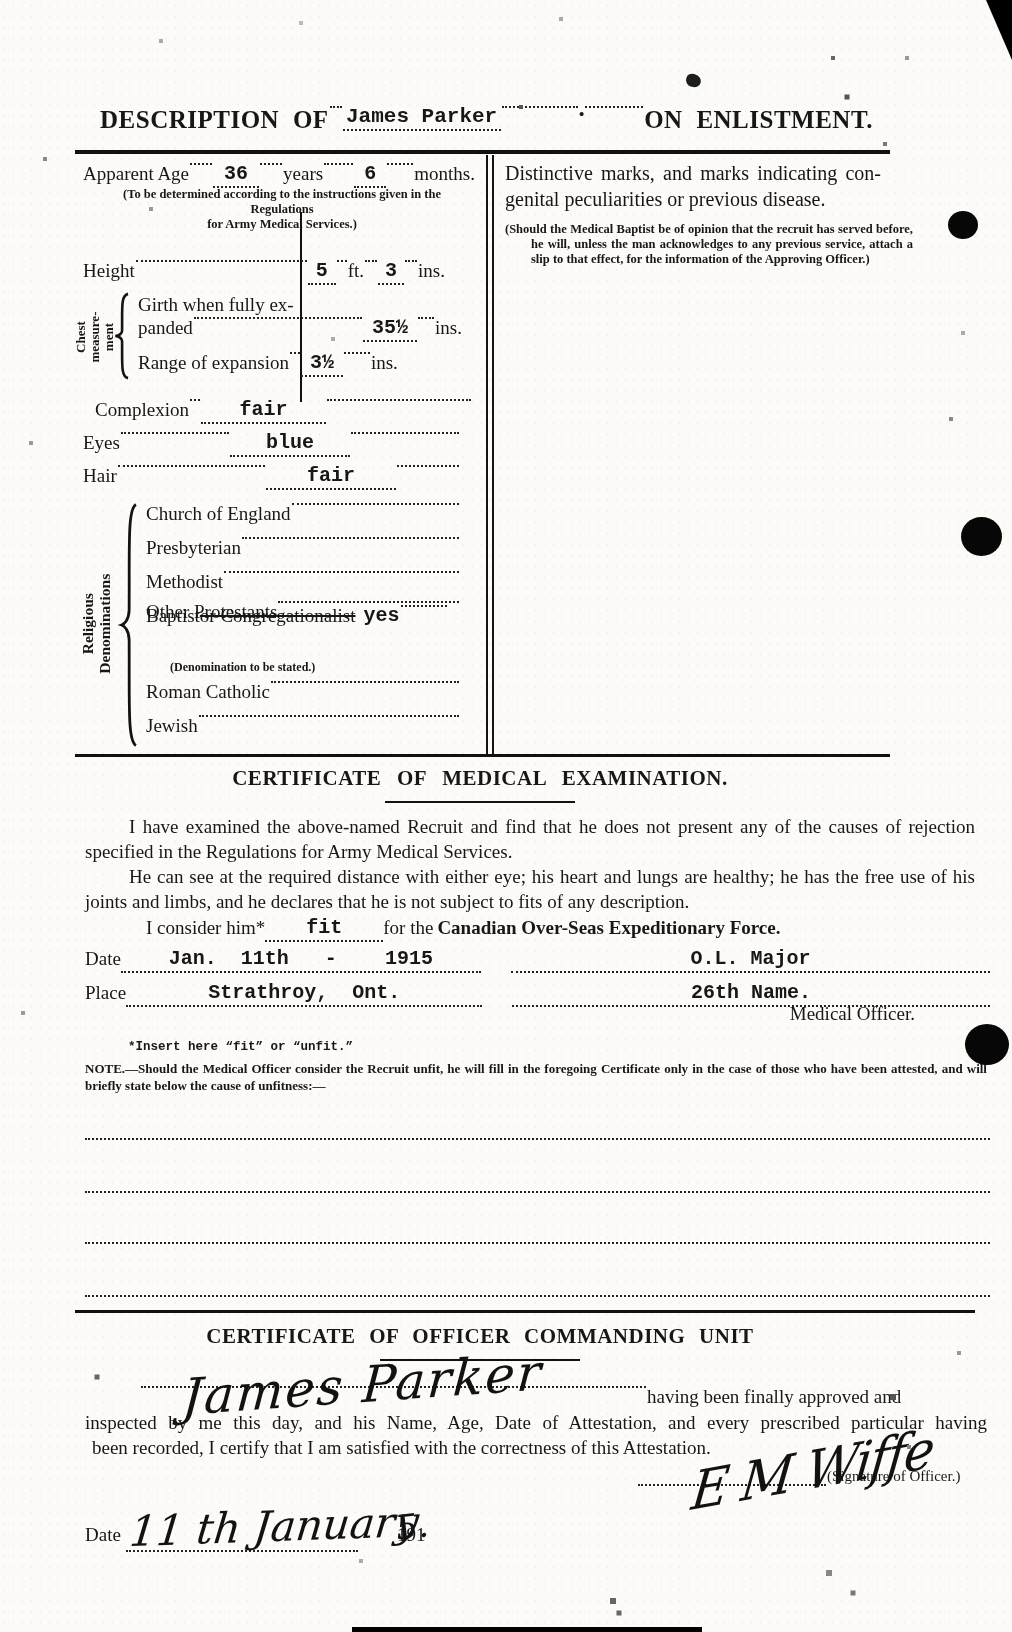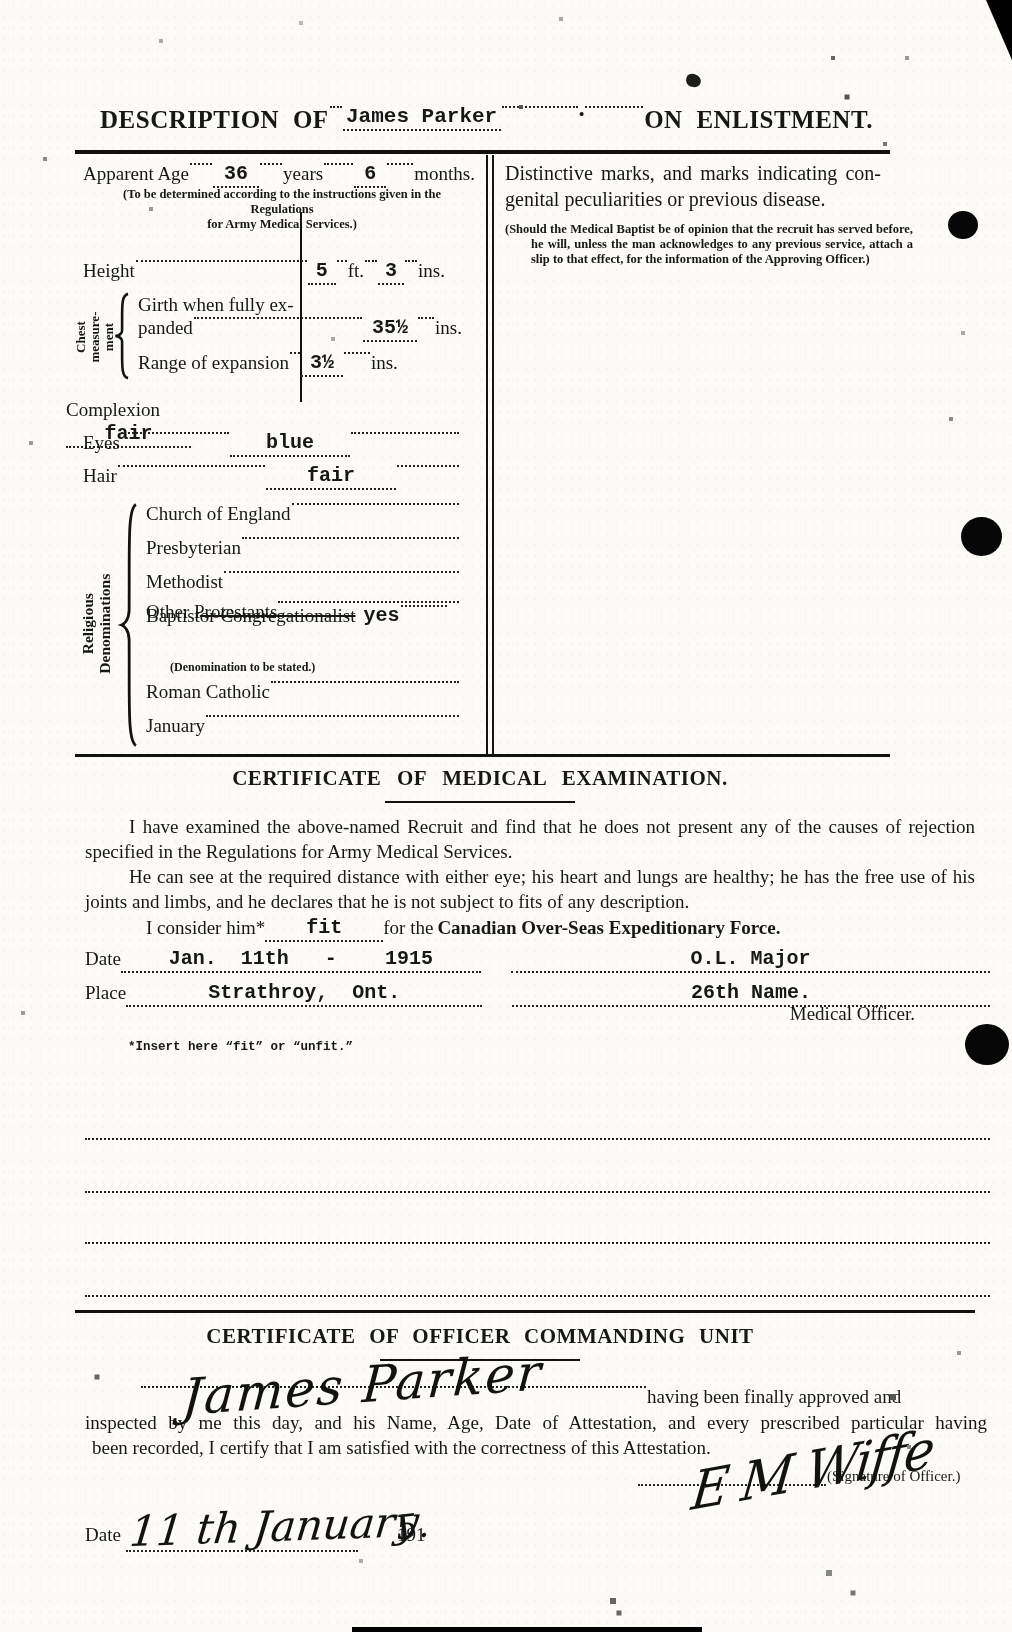--- a/index.html
+++ b/index.html
@@ -112,21 +112,21 @@
   <div class="row" style="left:138px;top:352px;width:300px;">
     <span>Range of expansion</span>
     <span class="l" style="max-width:10px"></span>
     <span class="fill" style="width:42px">
         <span class="typed">3½</span>
       </span>
     <span class="l" style="max-width:26px"></span>
     <span>ins.</span>
   </div>
 
-  <div class="row" style="left:66px;top:399px;width:377px;flex-direction:column;">
+  <div class="row" style="left:95px;top:399px;width:377px;">
     <span>Complexion</span>
     <span class="l" style="max-width:10px"></span>
     <span class="fill" style="width:125px">
         <span class="typed">fair</span>
       </span>
     <span class="l"></span>
   </div>
   <div class="row" style="left:83px;top:432px;width:377px;">
     <span>Eyes</span>
     <span class="l"></span>
@@ -174,21 +174,21 @@
   <div class="row" style="left:146px;top:601px;width:314px;">
     <span>Other Protestants</span>
       <span class="l"></span>
   </div>
   <div class="abs sm" style="left:170px;top:660px;font-size:12px;">(Denomination to be stated.)</div>
   <div class="row" style="left:146px;top:681px;width:314px;">
     <span>Roman Catholic</span>
       <span class="l"></span>
   </div>
   <div class="row" style="left:146px;top:715px;width:314px;">
-    <span>January</span>
+    <span>Jewish</span>
       <span class="l"></span>
   </div>
 
   <div class="abs" style="left:505px;top:160px;width:376px;font-size:20px;line-height:26px;">
     <div class="jlast">Distinctive marks, and marks indicating con-</div>
     <div>genital peculiarities or previous disease.</div>
   </div>
   <div class="abs sm just" style="left:505px;top:222px;width:382px;padding-left:26px;text-indent:-26px;">(Should the Medical Baptist be of opinion that the recruit has served before, he will, unless the man acknowledges to any previous service, attach a slip to that effect, for the information of the Approving Officer.)</div>
 
   <div class="rule" style="left:75px;top:754px;width:815px;height:3px;"></div>
@@ -224,20 +224,21 @@
         <span class="typed">Strathroy,  Ont.</span>
       </span>
     <span style="flex:0 0 30px"></span>
     <span class="fill" style="flex:1">
         <span class="typed">26th Name.</span>
       </span>
   </div>
   <div class="abs" style="left:75px;top:1003px;width:840px;text-align:right;">Medical Officer.</div>
 
   <div class="abs sm" style="left:128px;top:1040px;font-family:Liberation Mono, monospace;">*Insert here “fit” or “unfit.”</div>
+  <div class="abs sm just" style="left:85px;top:1061px;width:902px;font-size:13px;line-height:16.5px;">NOTE.—Should the Medical Officer consider the Recruit unfit, he will fill in the foregoing Certificate only in the case of those who have been attested, and will briefly state below the cause of unfitness:—</div>
 
   <div class="dl" style="left:85px;top:1138px;width:905px;"></div>
   <div class="dl" style="left:85px;top:1191px;width:905px;"></div>
   <div class="dl" style="left:85px;top:1242px;width:905px;"></div>
   <div class="dl" style="left:85px;top:1295px;width:905px;"></div>
 
   <div class="rule" style="left:75px;top:1310px;width:900px;height:3px;"></div>
 
   <div class="heading" style="left:75px;top:1324px;width:810px;word-spacing:8px;">CERTIFICATE OF OFFICER COMMANDING UNIT</div>
   <div class="rule" style="left:380px;top:1359px;width:200px;height:2px;"></div>

